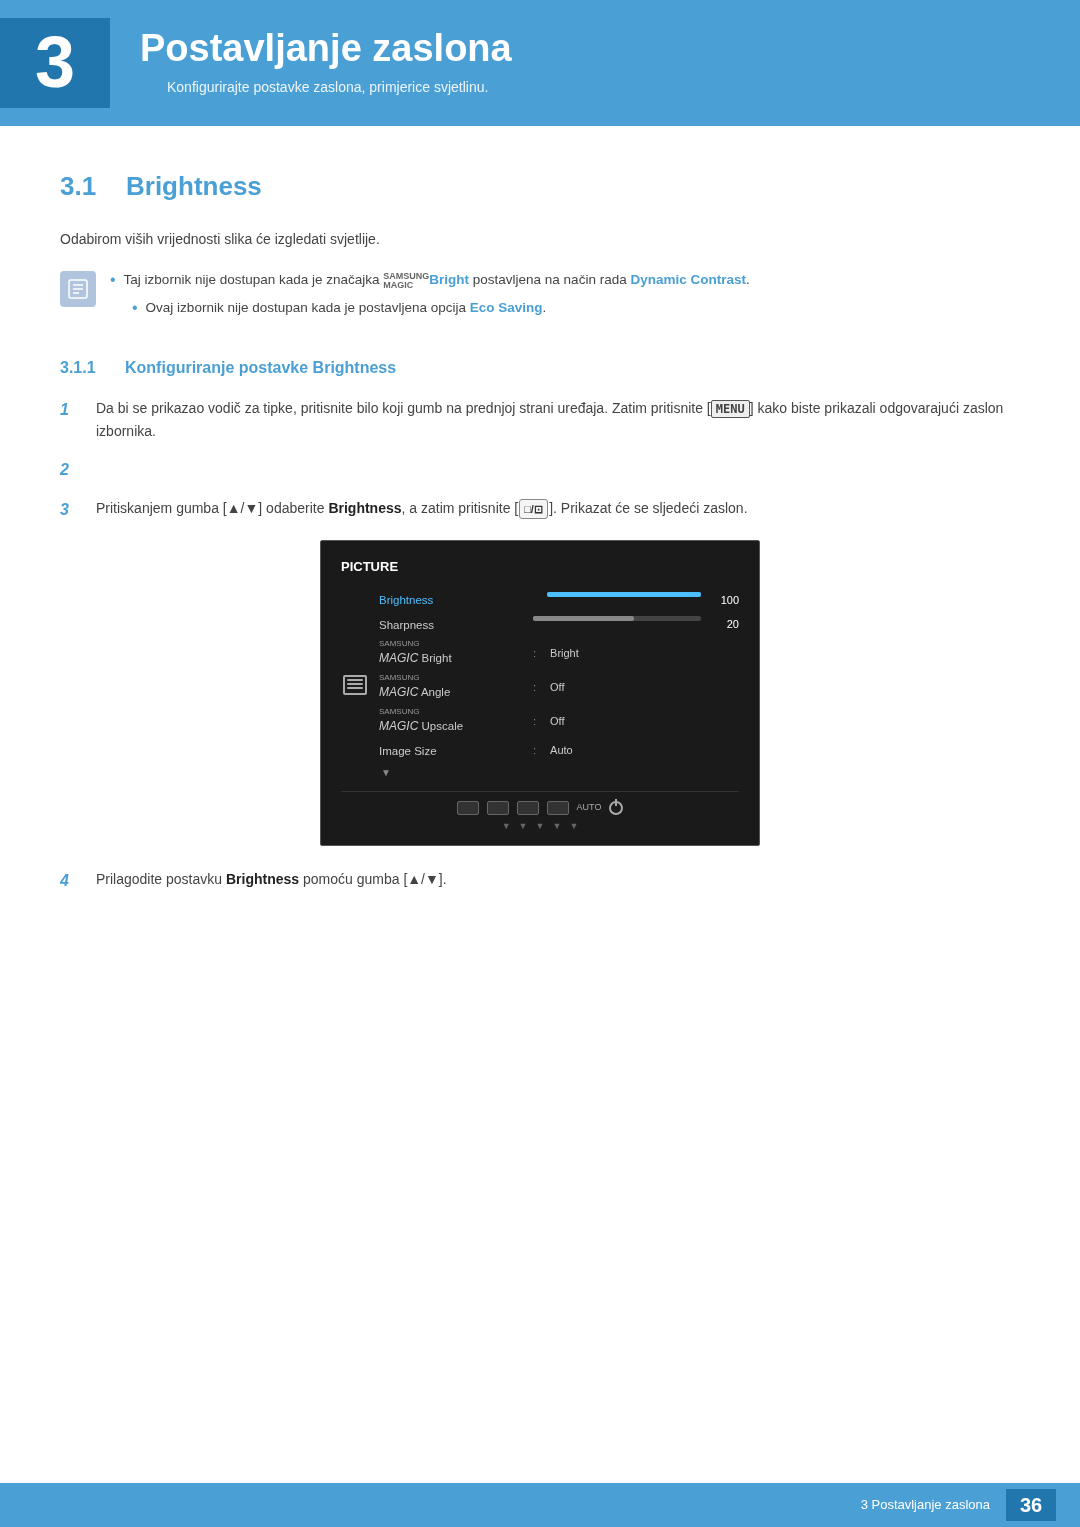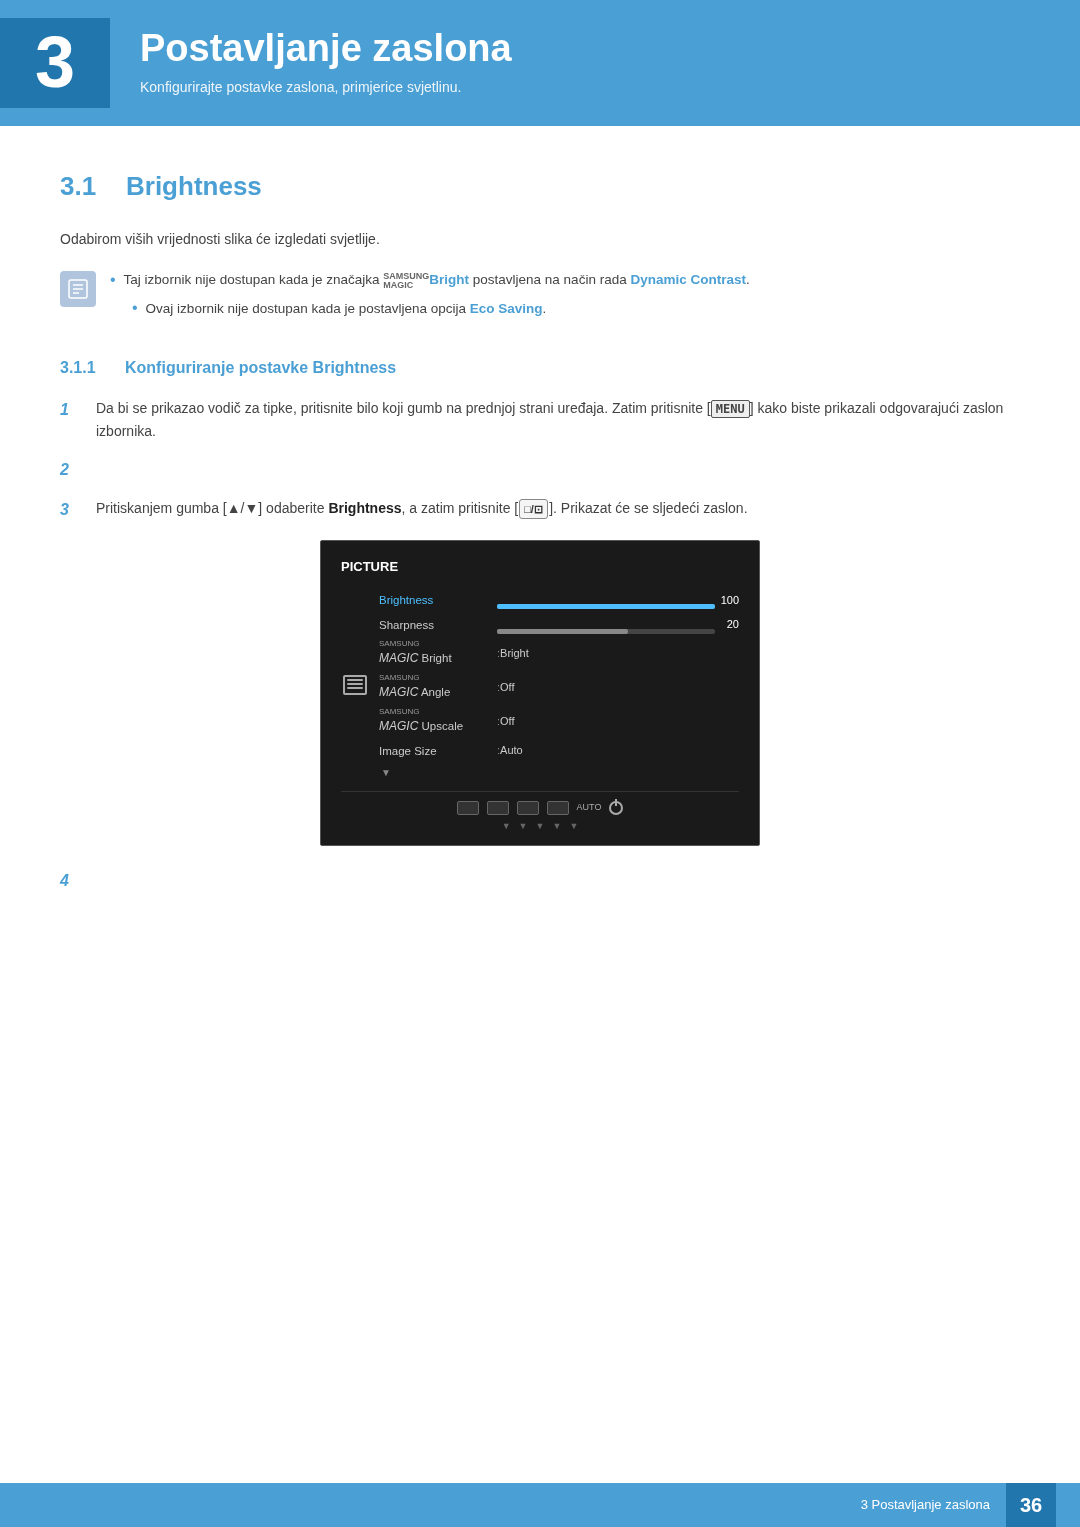--- a/index.html
+++ b/index.html
@@ -42,20 +42,21 @@
       font-size: 38px;
       font-weight: bold;
       color: #fff;
       line-height: 1.1;
     }
     .chapter-subtitle {
       font-size: 14px;
       color: #fff;
       margin-top: 6px;
       opacity: 0.9;
+      margin-left: 27px;
     }
 
     
     .content {
       padding: 0 60px 80px 60px;
     }
 
     
     .section-heading {
       display: flex;
@@ -127,21 +128,21 @@
       height: 22px;
     }
     .note-items {
       flex: 1;
     }
     .note-item {
       font-size: 13.5px;
       color: #444;
       margin-bottom: 6px;
       display: flex;
-      align-items: flex-end;
+      align-items: center;
       gap: 8px;
       line-height: 1.6;
     }
     .note-item::before {
       content: "•";
       color: #4a9fd4;
       font-size: 16px;
       line-height: 1.4;
       flex-shrink: 0;
     }
@@ -267,22 +268,23 @@
     }
     .osd-label .brand-small {
       font-size: 8px;
       display: block;
       line-height: 1;
       color: #999;
     }
     .osd-bar-area {
       flex: 1;
       display: flex;
-      align-items: flex-end;
-      gap: 0;
+      align-items: flex-start;
+      gap: 14px;
+      margin-left: 36px;
     }
     .osd-slider {
       flex: 1;
       height: 5px;
       background: #444;
       border-radius: 2px;
       position: relative;
     }
     .osd-slider-fill {
       height: 100%;
@@ -363,21 +365,21 @@
     .footer-text {
       color: #fff;
       font-size: 13px;
     }
     .footer-page {
       background: #2176ae;
       color: #fff;
       font-size: 20px;
       font-weight: bold;
       width: 50px;
-      height: 44px;
+      height: 32px;
       display: flex;
       align-items: center;
       justify-content: center;
     }
   </style>
 </head>
 <body>
 
 <div class="chapter-header">
   <div class="chapter-number-box">
@@ -538,20 +540,23 @@
           <span style="color:#666;font-size:9px;">▼</span>
           <span style="color:#666;font-size:9px;">▼</span>
           <span style="color:#666;font-size:9px;">▼</span>
           <span style="color:#666;font-size:9px;">▼</span>
         </div>
       </div>
     </div>
 
     <div class="step">
       <span class="step-num">4</span>
+      <span class="step-text">
+        Prilagodite postavku <span class="bold-word">Brightness</span> pomoću gumba [▲/▼].
+      </span>
     </div>
 
   </div>
 </div>
 
 <div class="page-footer">
   <span class="footer-text">3 Postavljanje zaslona</span>
   <div class="footer-page">36</div>
 </div>
 

